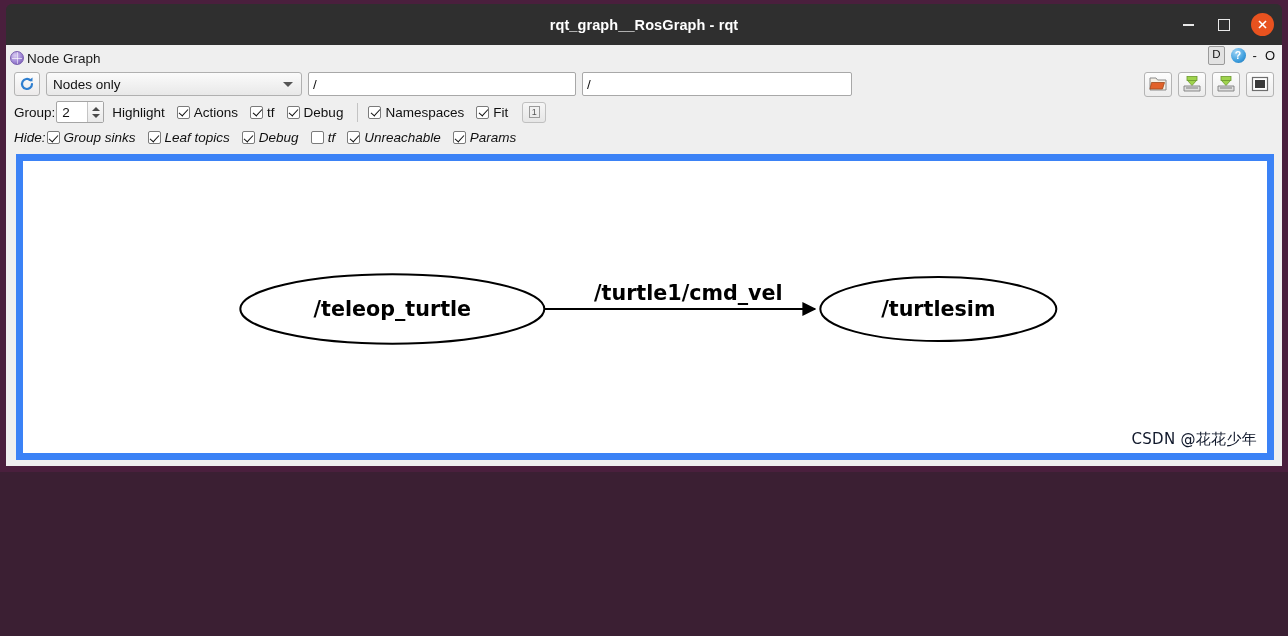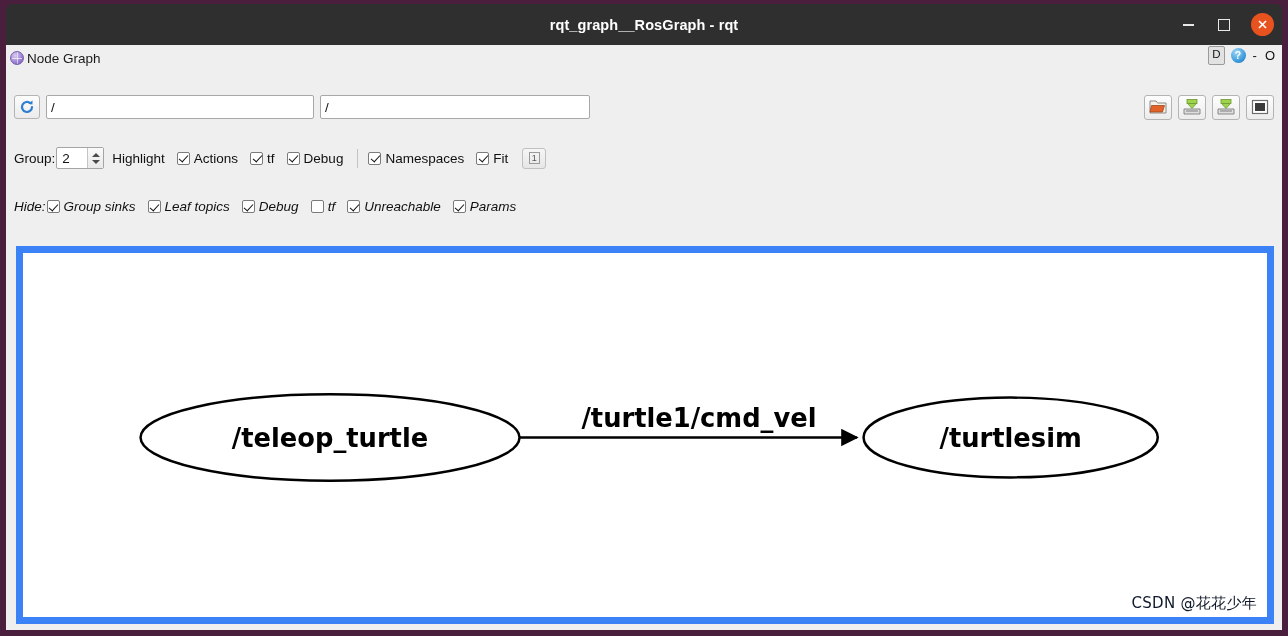--- a/index.html
+++ b/index.html
@@ -11,21 +11,21 @@
     width: 1288px;
     height: 636px;
     overflow: hidden;
     font-family: "Liberation Sans", sans-serif;
   }
 
   
   #window {
     position: relative;
     width: 1288px;
-    height: 636px;
+    height: 472px;
     box-sizing: border-box;
     background: #4a1f3d;
     border-left: 6px solid #4a1f3d;
     border-right: 6px solid #4a1f3d;
     border-bottom: 6px solid #4a1f3d;
     border-top: 4px solid #4a1f3d;
     display: flex;
     flex-direction: column;
   }
 
@@ -90,21 +90,20 @@
   }
   #btn-close svg { display:block; }
 
   
   #app {
     flex: 1;
     background: #efefef;
     display: flex;
     flex-direction: column;
     overflow: hidden;
-    gap: 23px;
   }
 
   
   #plugin-header {
     height: 22px;
     min-height: 22px;
     display: flex;
     align-items: center;
     padding: 2px 4px 0 4px;
     position: relative;
@@ -422,20 +421,24 @@
 
     <div id="toolbar-row">
 
       <div class="tb-btn">
         <svg width="16" height="16" viewBox="0 0 16 16">
           <path d="M13 8a5 5 0 1 1-1.6-3.7" fill="none" stroke="#2f7fd0" stroke-width="2.2" stroke-linecap="round"></path>
           <path d="M13.6 1.4 L13.4 5.6 L9.3 4.6 Z" fill="#2f7fd0"></path>
         </svg>
       </div>
 
+      <div id="combo-filter">
+        <span>Nodes only</span>
+        <span class="caret"></span>
+      </div>
 
       <input class="txt-input" id="input-topic" type="text" value="/" style="">
 
       <input class="txt-input" id="input-node" type="text" value="/" style="">
 
       <div id="toolbar-right">
         <div class="big-btn">
           <svg width="20" height="18" viewBox="0 0 20 18">
             <path d="M2 3 h6 l1.6 2 H18 v10 H2 Z" fill="#f6f1e6" stroke="#8a8a8a" stroke-width="1"></path>
             <path d="M3.5 7.5 h13 l-2 6.5 H2 Z" fill="#e2622a" stroke="#9e4a1c" stroke-width=".8"></path>

